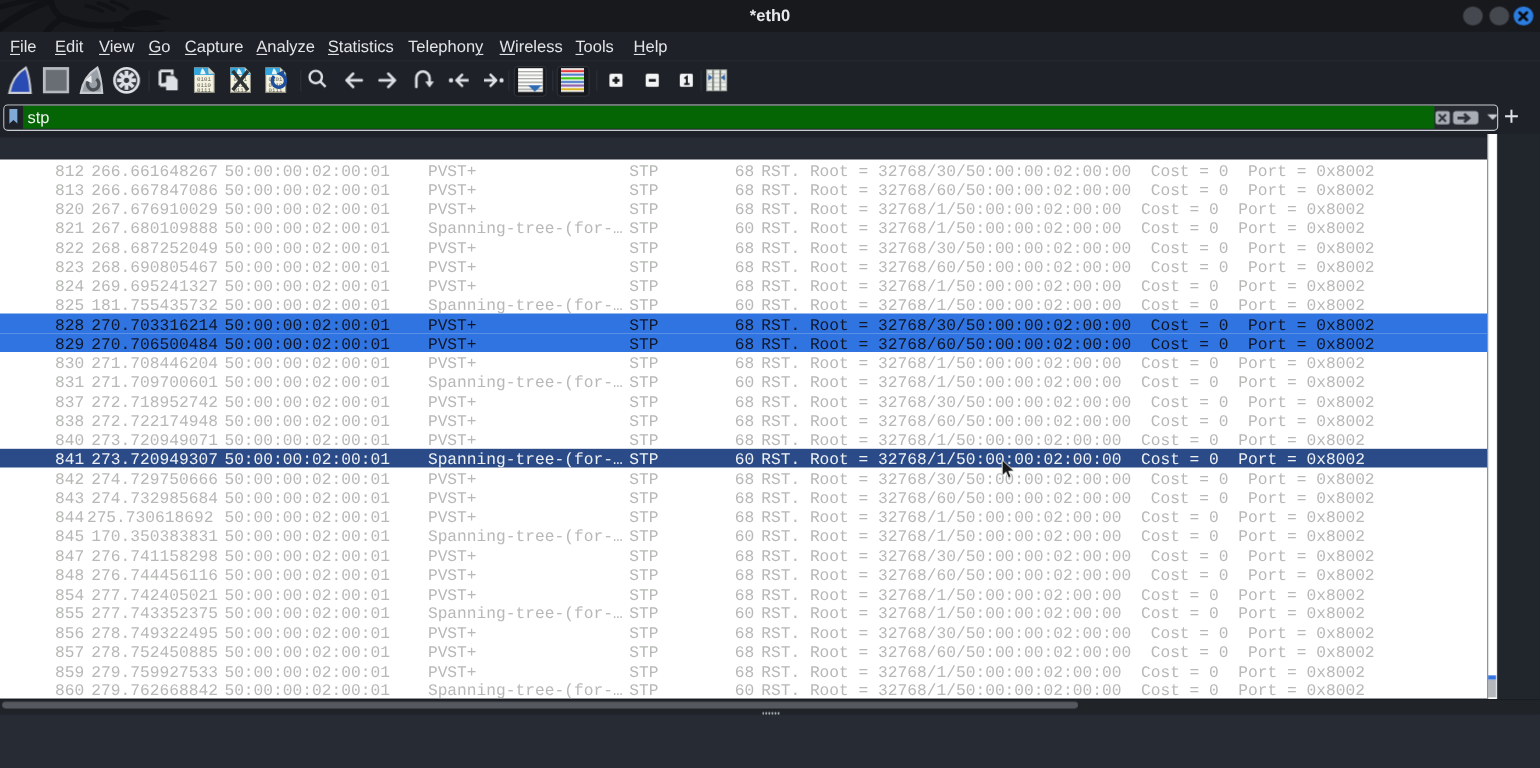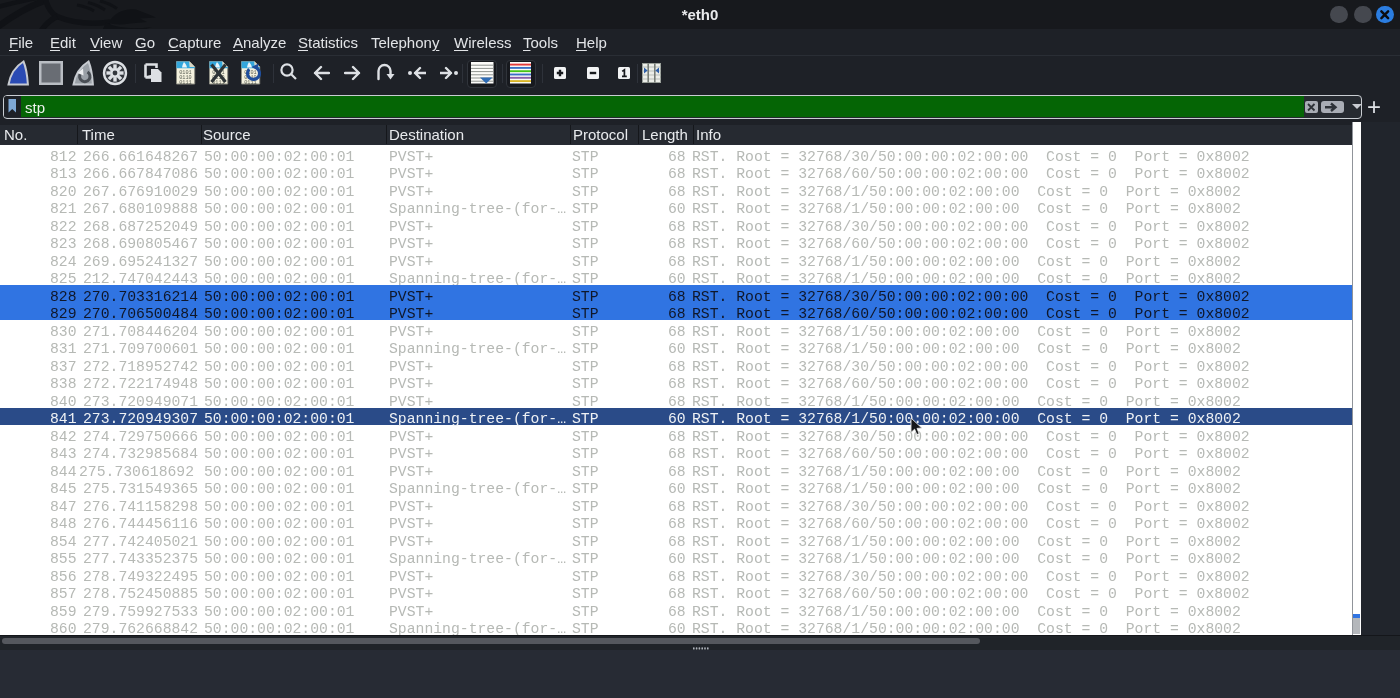--- a/index.html
+++ b/index.html
@@ -289,35 +289,20 @@
 <div class="fxbtn" id="fapply">
           <svg width="23" height="12.5" viewBox="0 0 23 12.5">
 <path d="M 4,6.25 L 13,6.25 M 10,2.5 L 14.5,6.25 L 10,10" fill="none" stroke="#2e3238" stroke-width="2.4"></path>
           </svg>
         </div>
 <div id="ftri"></div>
 </div>
 <div id="fplus">+</div>
 </div>
 
-<div id="header">
-<span style="left:4px">No.</span>
-<span style="left:82px">Time</span>
-<span style="left:203px">Source</span>
-<span style="left:389px">Destination</span>
-<span style="left:573px">Protocol</span>
-<span style="left:642px">Length</span>
-<span style="left:696px">Info</span>
-<i style="left:77px"></i>
-      <i style="left:200.5px"></i>
-      <i style="left:385.5px"></i>
-<i style="left:570px"></i>
-      <i style="left:637.5px"></i>
-      <i style="left:693px"></i>
-</div>
 <div id="hdrgap"></div>
 
 <div id="table">
 <div class="r" style="top:0px">
         <span style="left:49.5px">812</span>
         <span style="left:82.5px">266.661648267</span>
         <span style="left:203.5px">50:00:00:02:00:01</span>
         <span style="left:389px">PVST+</span>
         <span style="left:571.5px">STP</span>
         <span style="left:668.0px">68</span>
@@ -372,21 +357,21 @@
         <span style="left:49.5px">824</span>
         <span style="left:82.5px">269.695241327</span>
         <span style="left:203.5px">50:00:00:02:00:01</span>
         <span style="left:389px">PVST+</span>
         <span style="left:571.5px">STP</span>
         <span style="left:668.0px">68</span>
         <span style="left:691.5px">RST. Root = 32768/1/50:00:00:02:00:00  Cost = 0  Port = 0x8002</span>
       </div>
 <div class="r" style="top:122.5px">
         <span style="left:49.5px">825</span>
-        <span style="left:82.5px">212.747042443</span>
+        <span style="left:82.5px">181.755435732</span>
         <span style="left:203.5px">50:00:00:02:00:01</span>
         <span style="left:389px">Spanning-tree-(for-…</span>
         <span style="left:571.5px">STP</span>
         <span style="left:668.0px">60</span>
         <span style="left:691.5px">RST. Root = 32768/1/50:00:00:02:00:00  Cost = 0  Port = 0x8002</span>
       </div>
 <div class="r sel" style="top:140px">
         <span style="left:49.5px">828</span>
         <span style="left:82.5px">270.703316214</span>
         <span style="left:203.5px">50:00:00:02:00:01</span>
@@ -480,21 +465,21 @@
         <span style="left:49.5px">844</span>
         <span style="left:79px">275.730618692</span>
         <span style="left:203.5px">50:00:00:02:00:01</span>
         <span style="left:389px">PVST+</span>
         <span style="left:571.5px">STP</span>
         <span style="left:668.0px">68</span>
         <span style="left:691.5px">RST. Root = 32768/1/50:00:00:02:00:00  Cost = 0  Port = 0x8002</span>
       </div>
 <div class="r" style="top:332.5px">
         <span style="left:49.5px">845</span>
-        <span style="left:82.5px">275.731549365</span>
+        <span style="left:82.5px">170.350383831</span>
         <span style="left:203.5px">50:00:00:02:00:01</span>
         <span style="left:389px">Spanning-tree-(for-…</span>
         <span style="left:571.5px">STP</span>
         <span style="left:668.0px">60</span>
         <span style="left:691.5px">RST. Root = 32768/1/50:00:00:02:00:00  Cost = 0  Port = 0x8002</span>
       </div>
 <div class="r" style="top:350px">
         <span style="left:49.5px">847</span>
         <span style="left:82.5px">276.741158298</span>
         <span style="left:203.5px">50:00:00:02:00:01</span>

